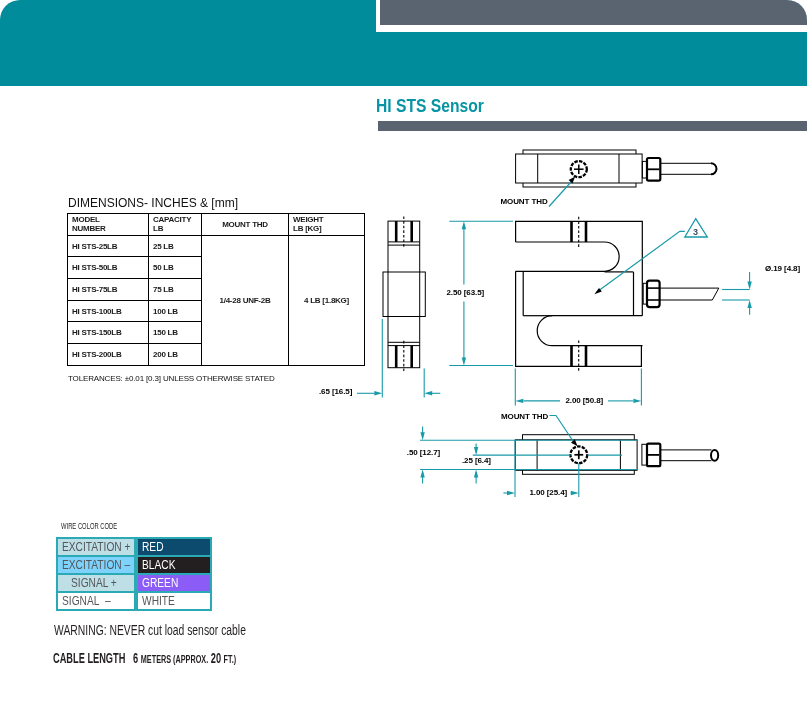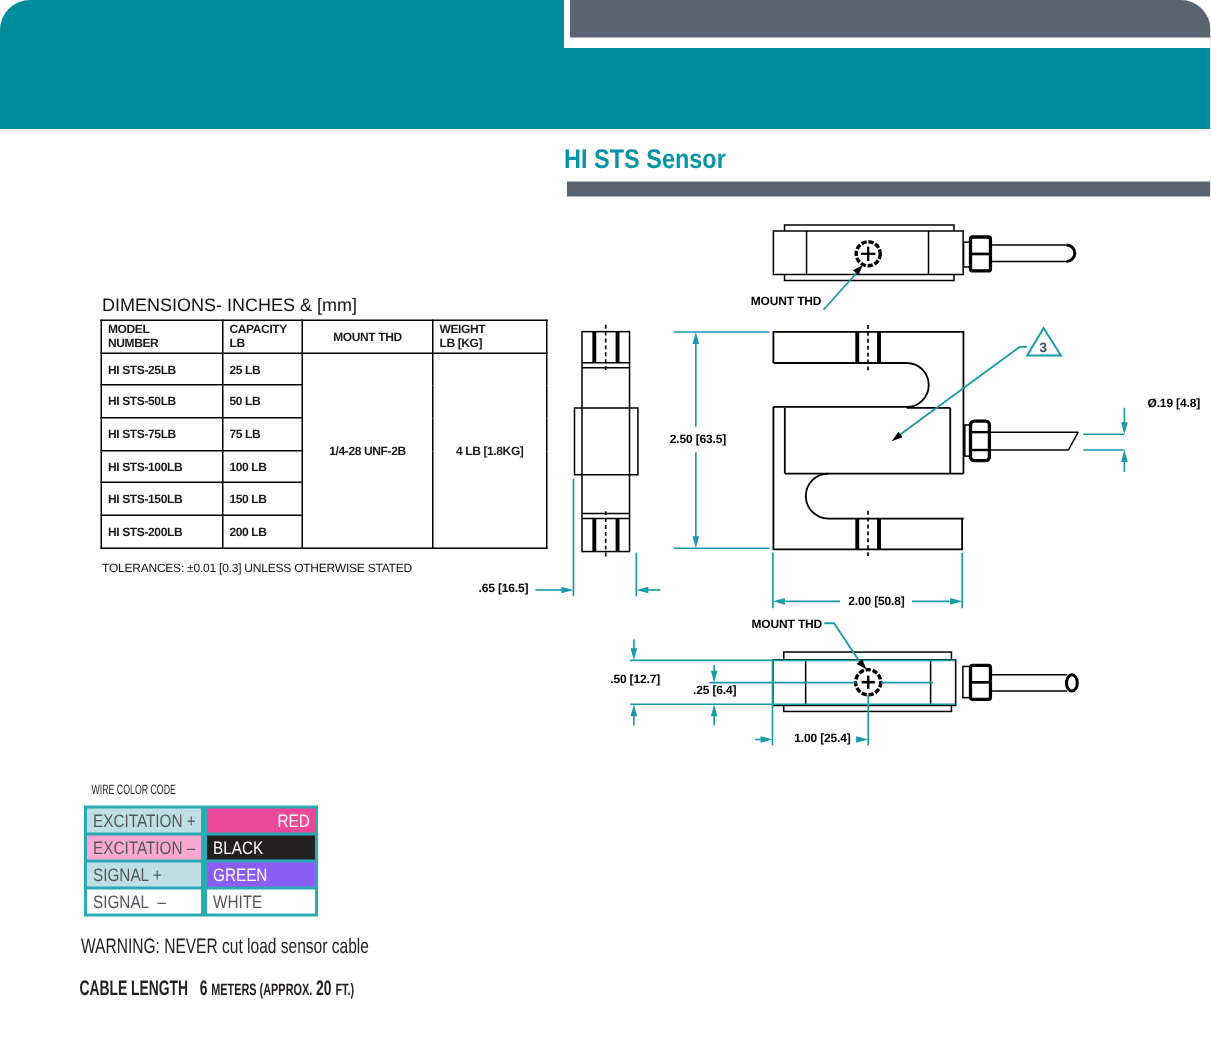--- a/index.html
+++ b/index.html
@@ -66,24 +66,24 @@
             <td style="border:1px solid #000;padding-left:4px;">200 LB</td>
           </tr>
     </tbody>
       </table>
   </div>
   <div class="abs" style="left:68px;top:373.5px;font-size:8px;letter-spacing:-0.15px;color:#111;">TOLERANCES: ±0.01 [0.3] UNLESS OTHERWISE STATED</div>
 
   <div class="abs" style="left:61px;top:521px;font-size:9px;color:#231f20;"><span class="cnd" style="transform:scaleX(0.65);">WIRE COLOR CODE</span></div>
   <div class="abs" style="left:56px;top:536.5px;width:156.4px;height:74.5px;background:#2ba9b4;font-size:12px;color:#54565a;">
     <div class="abs wc" style="left:2px;top:2px;background:#bfdfe7;"><span class="cnd" style="transform:scaleX(0.85);">EXCITATION +</span></div>
-    <div class="abs wc" style="left:2px;top:20.1px;background:#f9a8d4;"><span class="cnd" style="transform:scaleX(0.85);">EXCITATION –</span></div>
-    <div class="abs wc" style="left:2px;top:38.2px;background:#bfdfe7;"><span class="cnd" style="transform:scaleX(0.85);">SIGNAL +</span></div>
+    <div class="abs wc" style="left:2px;top:20.1px;background:#7dd3fc;"><span class="cnd" style="transform:scaleX(0.85);">EXCITATION –</span></div>
+    <div class="abs wc" style="left:2px;top:38.2px;background:#bfdfe7;text-align:center;"><span class="cnd" style="transform:scaleX(0.85);">SIGNAL +</span></div>
     <div class="abs wc" style="left:2px;top:56.3px;background:#fff;"><span class="cnd" style="transform:scaleX(0.85);">SIGNAL&nbsp; –</span></div>
-    <div class="abs wd" style="left:82px;top:2px;background:#ec4899;color:#fff;text-align:right;"><span class="cnd" style="transform:scaleX(0.85);">RED</span></div>
+    <div class="abs wd" style="left:82px;top:2px;background:#0c4a6e;color:#fff;"><span class="cnd" style="transform:scaleX(0.85);">RED</span></div>
     <div class="abs wd" style="left:82px;top:20.1px;background:#231f20;color:#fff;"><span class="cnd" style="transform:scaleX(0.85);">BLACK</span></div>
     <div class="abs wd" style="left:82px;top:38.2px;background:#8b5cf6;color:#fff;"><span class="cnd" style="transform:scaleX(0.85);">GREEN</span></div>
     <div class="abs wd" style="left:82px;top:56.3px;background:#fff;color:#54565a;"><span class="cnd" style="transform:scaleX(0.85);">WHITE</span></div>
   </div>
   <div class="abs" style="left:54px;top:622px;font-size:14px;color:#231f20;"><span class="cnd" style="transform:scaleX(0.74);">WARNING: NEVER cut load sensor cable</span></div>
   <div class="abs" style="left:53px;top:650px;font-size:14px;font-weight:bold;color:#231f20;">
     <span class="cnd" style="transform:scaleX(0.66);">CABLE LENGTH&nbsp;&nbsp; <span style="font-weight:bold;">6</span> <span style="font-size:11px;">METERS (</span><span style="font-size:11px;">APPROX.</span> 20 <span style="font-size:11px;">FT.)</span></span>
   </div>
 
   <svg class="abs" style="left:0;top:0;" width="807" height="708" viewBox="0 0 807 708" fill="none" stroke-linecap="butt">

